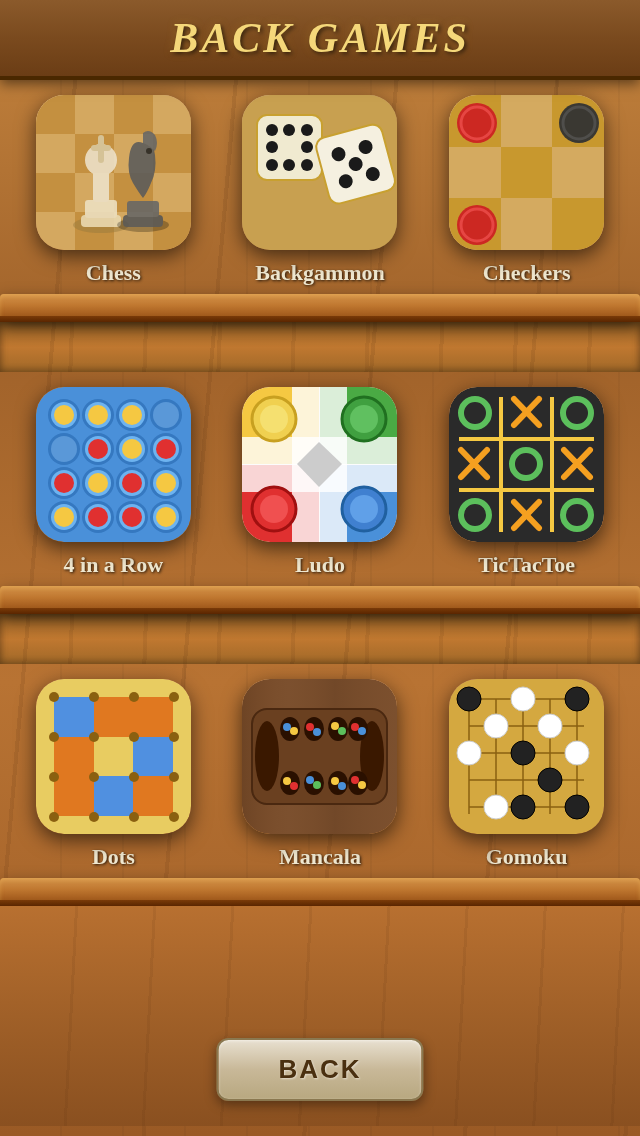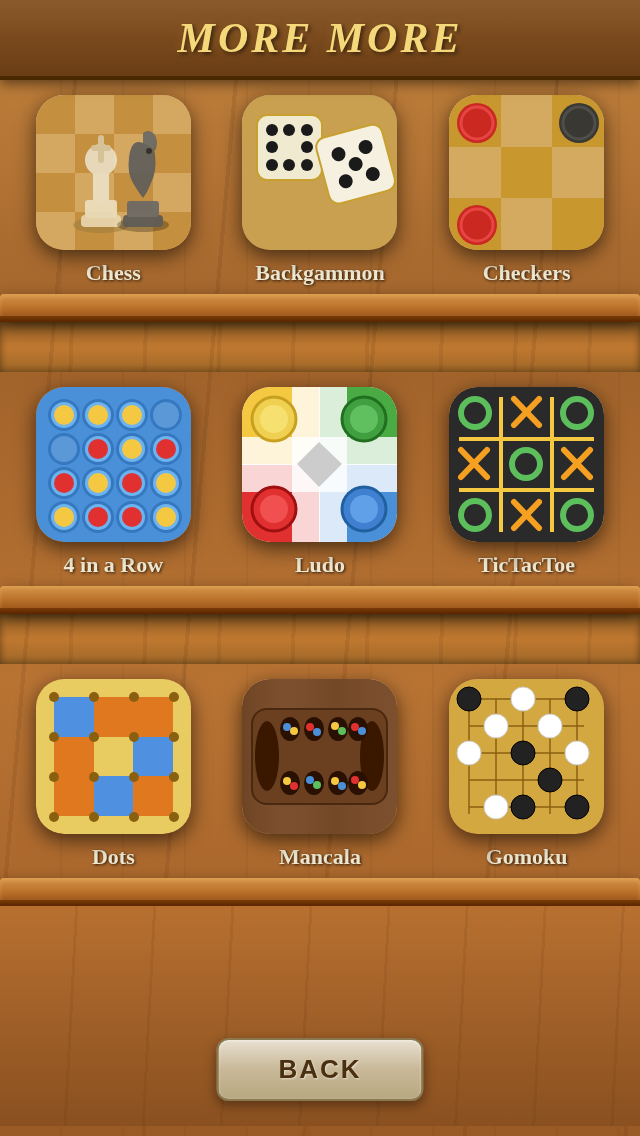--- a/index.html
+++ b/index.html
@@ -199,21 +199,21 @@
       position: relative;
       padding-left: 27px;
     }
   </style>
 </head>
 <body>
 
 <div class="page">
 
   <div class="header">
-    <span class="header-title">MORE MORE</span>
+    <span class="header-title">BACK GAMES</span>
   </div>
 
   <div class="shelf-section">
     <div class="shelf-items">
 
       <div class="game-item">
         <div class="game-icon icon-chess">
           <svg viewBox="0 0 155 155" xmlns="http://www.w3.org/2000/svg" style="width:155px;height:155px;border-radius:28px;">
 
             <rect width="155" height="155" fill="#d4a860"></rect>

